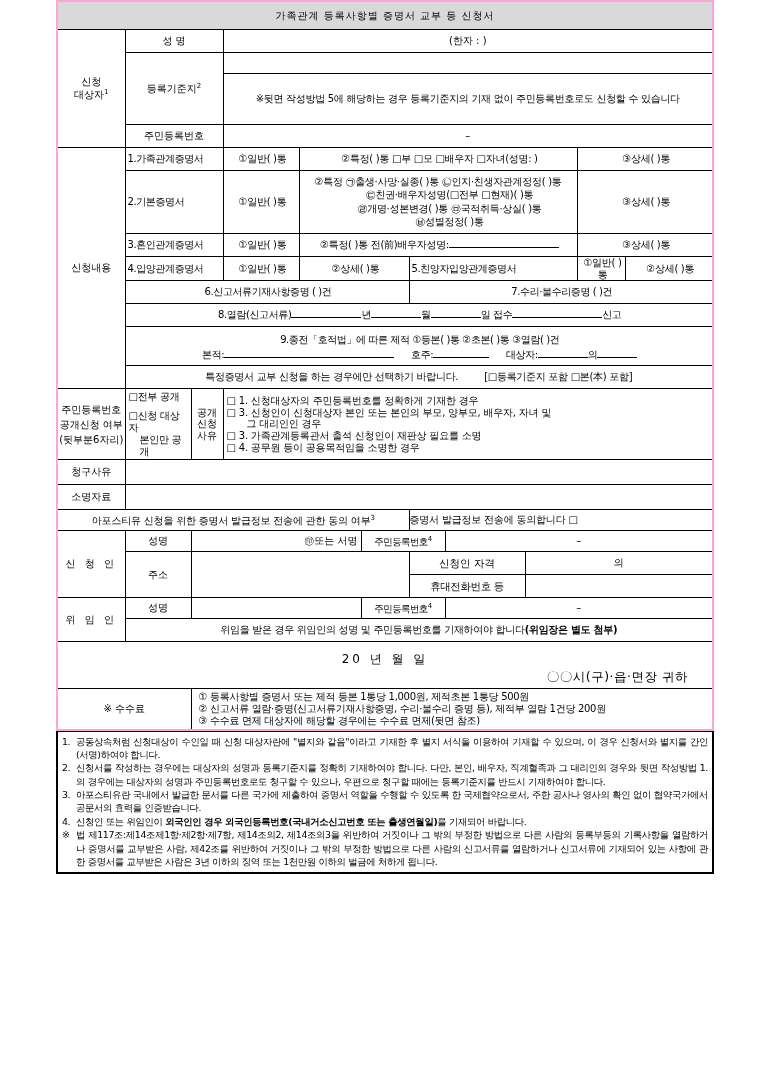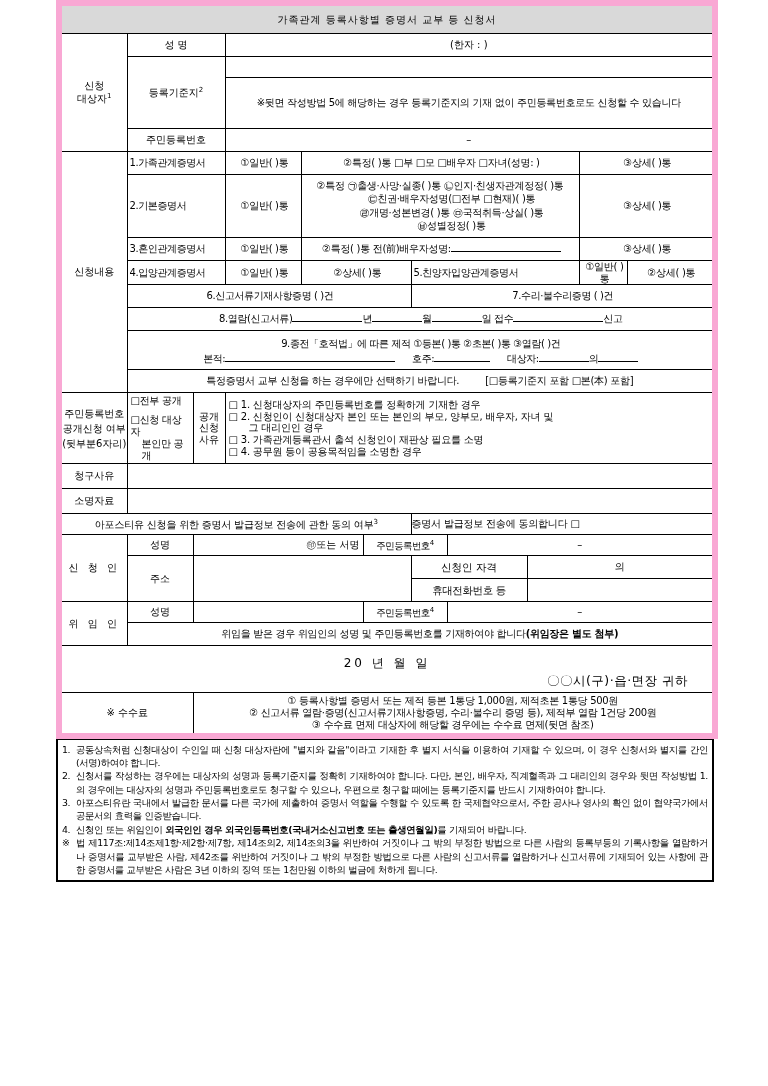--- a/index.html
+++ b/index.html
@@ -36,21 +36,21 @@
   }
   table.frm td, table.frm th {
     border: 1px solid #000000;
     padding: 0;
     vertical-align: middle;
     font-weight: normal;
     font-size: 10px;
     line-height: 1.18;
   }
   .outer {
-    border: 6px solid #f9a8d4;
+    border: 2px solid #f9a8d4;
   }
 
   
   .title-cell {
     background: #d9d9d9;
     text-align: center;
     font-size: 19px;
     font-weight: bold;
     letter-spacing: 1px;
     height: 27px;
@@ -188,22 +188,22 @@
     letter-spacing: 0.5px;
   }
 
   .fee-lbl {
     text-align: center;
     font-weight: bold;
     font-size: 10.5px;
   }
   .fee-list {
     font-size: 9.5px;
-    text-align: center;
-    padding: 2px 20px !important;
+    text-align: left;
+    padding: 2px 7px !important;
     line-height: 1.5;
     letter-spacing: -0.3px;
   }
 
   .footnotes {
     border: 2px solid #000;
     border-top: 1px solid #000;
     font-size: 9.4px;
     line-height: 1.42;
     padding: 3px 4px 4px 4px;
@@ -350,21 +350,21 @@
           <div class="ind">본인만 공개</div>
         </div>
       </td>
       <td class="vert-lbl">
         <div>공개</div>
         <div>신청</div>
         <div>사유</div>
       </td>
       <td class="reason-list" colspan="9">
         <div>□ 1. 신청대상자의 주민등록번호를 정확하게 기재한 경우</div>
-        <div>□ 2. 신청인이 신청대상자 본인 또는 본인의 부모, 양부모, 배우자, 자녀 및</div>
+        <div>□ 3. 신청인이 신청대상자 본인 또는 본인의 부모, 양부모, 배우자, 자녀 및</div>
         <div class="indent">그 대리인인 경우</div>
         <div>□ 3. 가족관계등록관서 출석 신청인이 재판상 필요를 소명</div>
         <div>□ 4. 공무원 등이 공용목적임을 소명한 경우</div>
       </td>
     </tr>
 
     <tr>
       <td class="lbl h24">청구사유</td>
       <td class="h24" colspan="11"></td>
     </tr>

